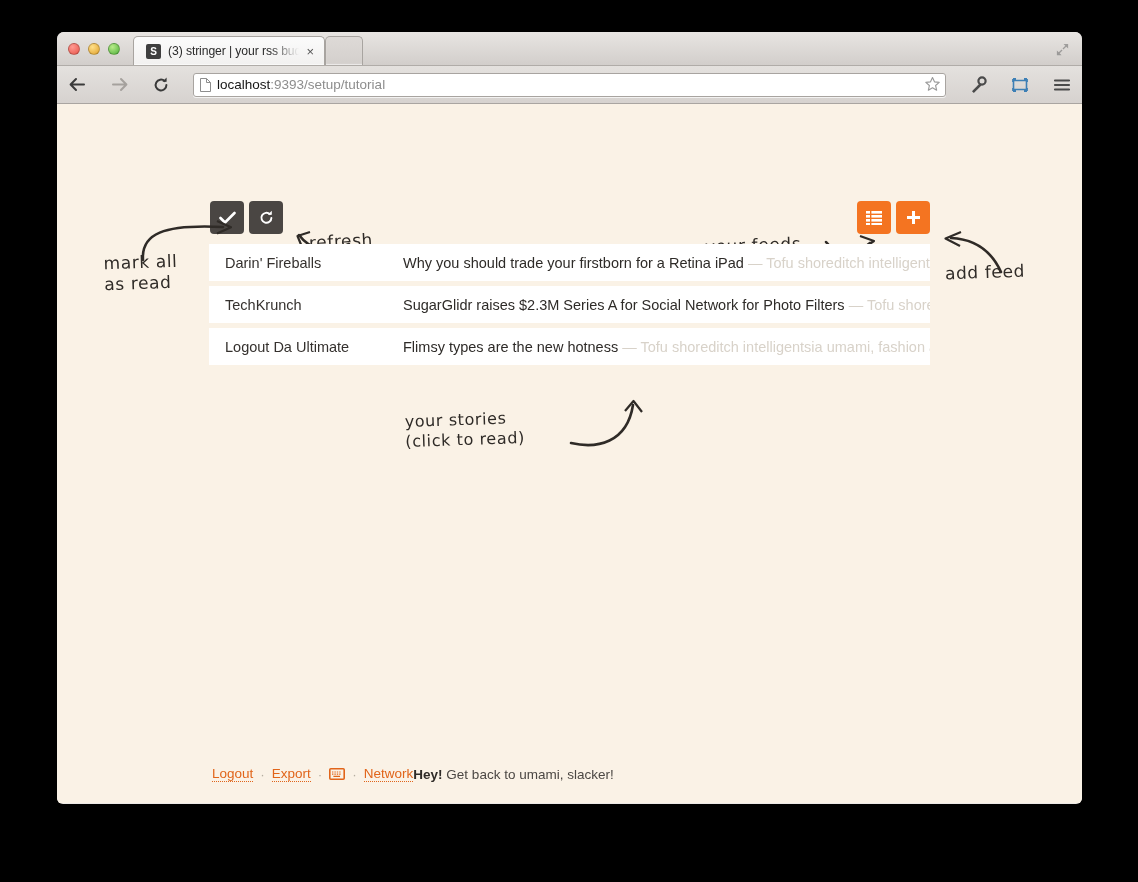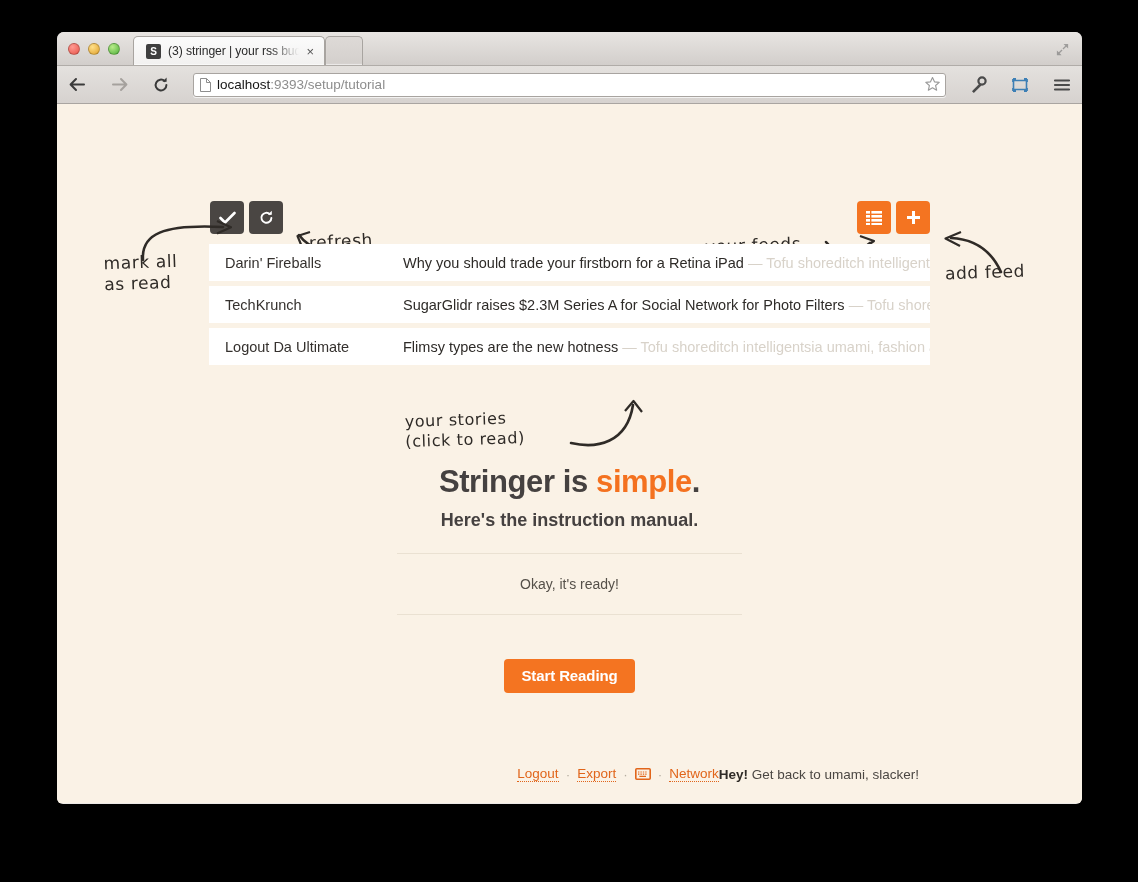--- a/index.html
+++ b/index.html
@@ -267,21 +267,21 @@
   }
 
   
   #footer {
     position: absolute;
     left: 0; right: 8px;
     bottom: 0;
     height: 58px;
     display: flex;
     align-items: center;
-    justify-content: flex-end;
+    justify-content: flex-start;
     padding: 0 155px 0 155px;
     font-size: 13.5px;
   }
   #footer-links { display: flex; align-items: center; gap: 7px; color: #b5ada0; }
   #footer-links a {
     color: #e1651a;
     text-decoration: none;
     border-bottom: 1px dotted #e1651a;
   }
   #kb-icon { width: 16px; height: 12px; display: inline-block; }
@@ -443,28 +443,20 @@
       </div>
       <div class="story-row">
         <div class="story-feed">Logout Da Ultimate</div>
         <div class="story-body">
           <span class="story-title">Flimsy types are the new hotness</span>
           <span class="story-excerpt">— Tofu shoreditch intelligentsia umami, fashion axe put a bird on it</span>
         </div>
       </div>
     </div>
 
-    <div id="hero">
-      <div id="hero-title"><span>Stringer is </span><span class="accent">simple</span><span>.</span></div>
-      <div id="hero-sub">Here's the instruction manual.</div>
-      <div class="rule"></div>
-      <div id="hero-note">Okay, it's ready!</div>
-      <div class="rule"></div>
-      <a id="start-reading">Start Reading</a>
-    </div>
 
     <div id="footer">
       <div id="footer-links">
         <a>Logout</a>
         <span>·</span>
         <a>Export</a>
         <span>·</span>
         <svg id="kb-icon" viewBox="0 0 16 12">
           <rect x="0.8" y="0.8" width="14.4" height="10.4" rx="1" fill="none" stroke="#e1651a" stroke-width="1.6"></rect>
           <path d="M3 4h1.4M5.4 4h1.4M7.8 4h1.4M10.2 4h1.4M3 6.2h1.4M5.4 6.2h1.4M7.8 6.2h1.4M10.2 6.2h1.4M4.4 8.4h6.6" stroke="#e1651a" stroke-width="1.2"></path>

